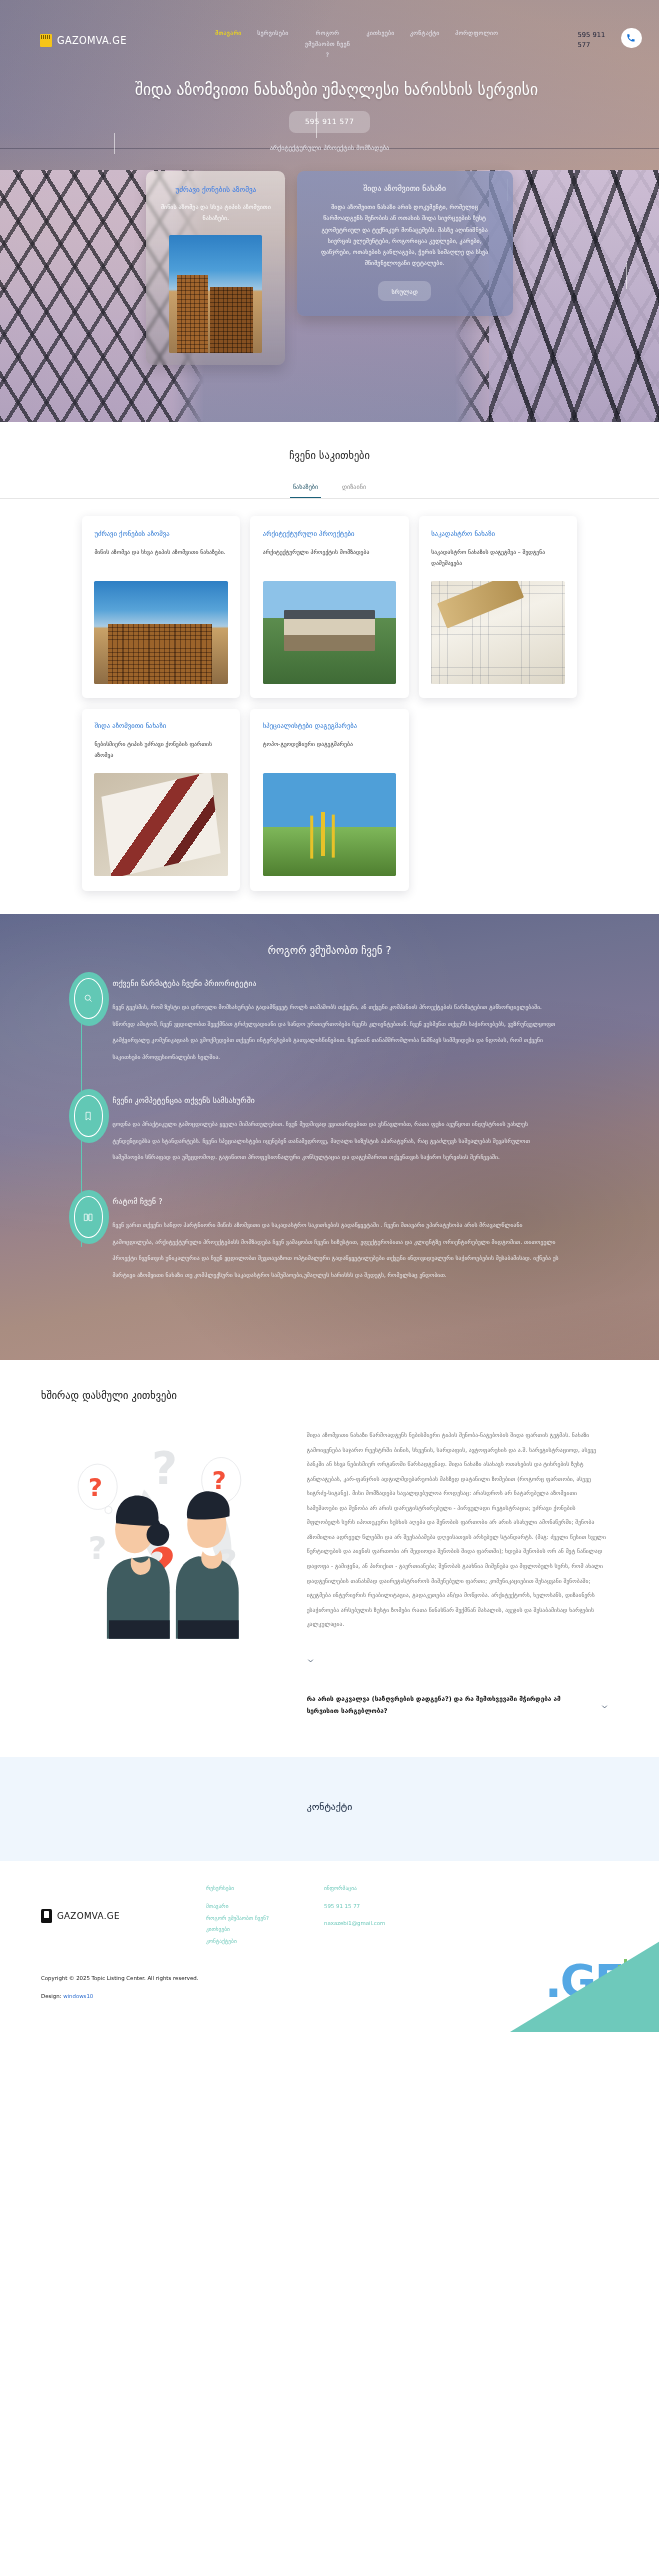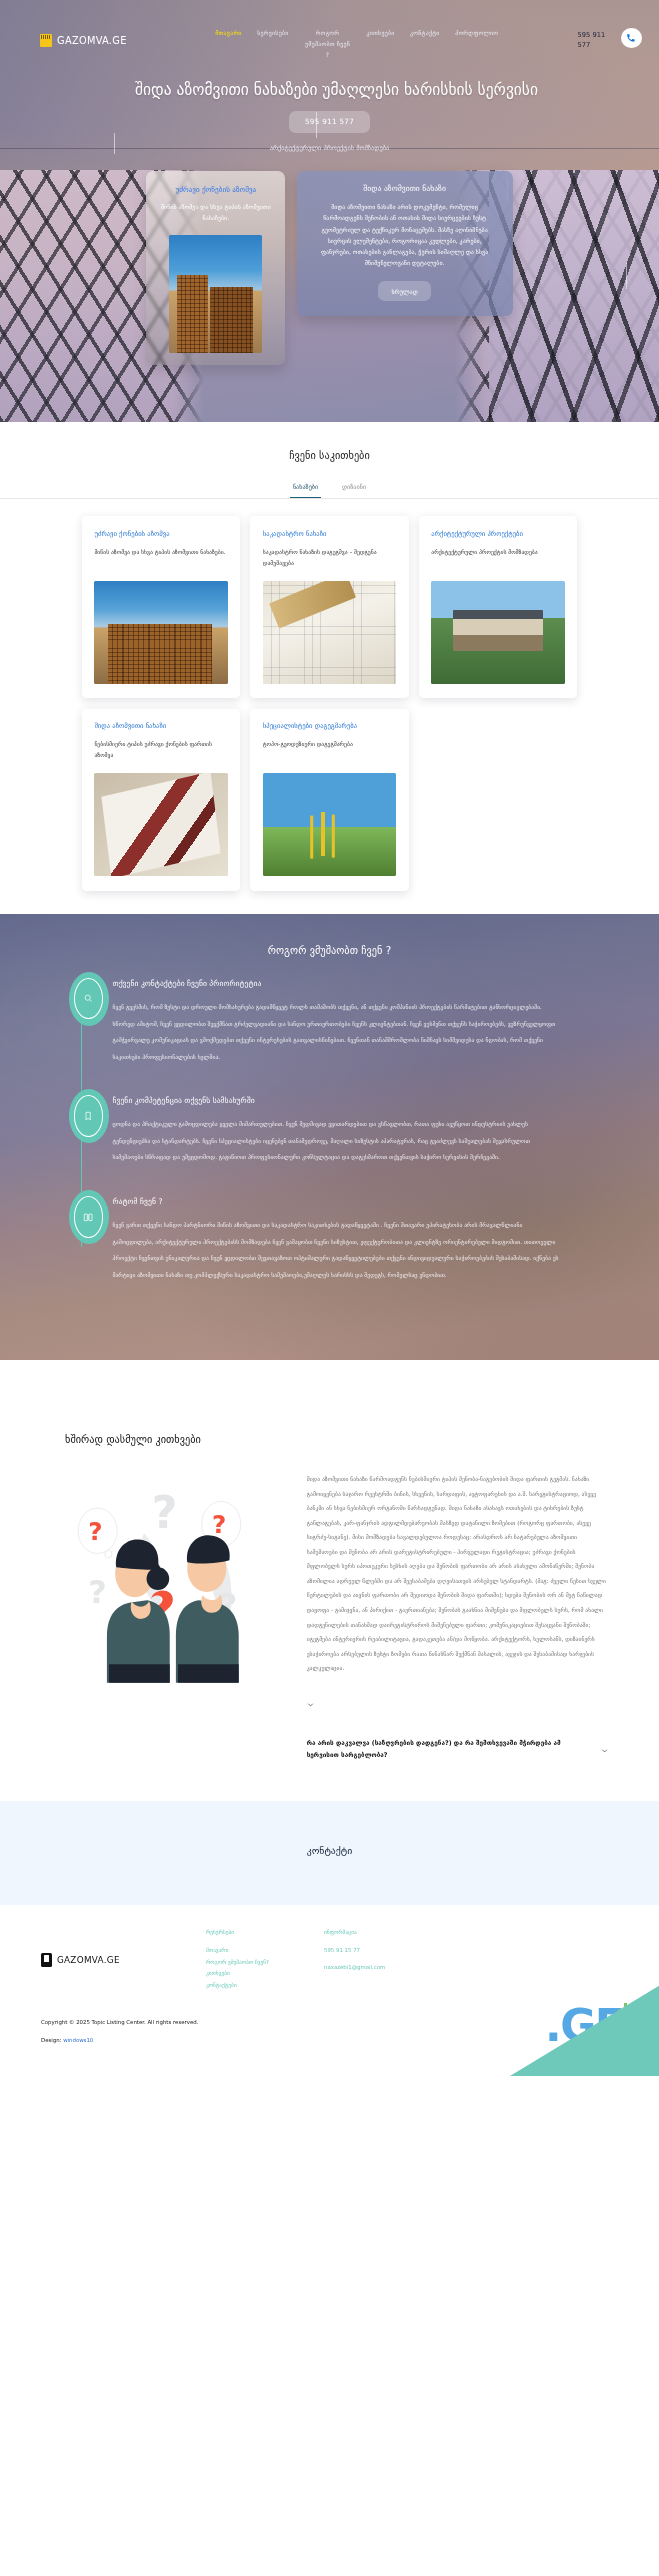--- a/index.html
+++ b/index.html
@@ -210,21 +210,21 @@
   .tl-dot::after{
     content:"";position:absolute;left:5.2px;top:6.2px;right:5.2px;bottom:6.2px;
     border:1px solid #fff;border-radius:50%;
   }
   .tl-dot svg{width:10.3px;height:10.3px;fill:none;stroke:#fff;stroke-width:1.7;position:relative;z-index:2;}
   .tl-item h3{color:#fff;font-size:7.7px;font-weight:400;margin-bottom:11.3px;}
   .tl-item p{color:#f2f2f5;font-size:5.7px;line-height:2.9;}
 
   
   .faq{background:#fff;padding:29px 0 31px;}
-  .faq h2{font-size:10.3px;font-weight:400;color:#151515;padding-left:65px;margin-bottom:15.5px;margin-top:44px;}
+  .faq h2{font-size:10.3px;font-weight:400;color:#151515;padding-left:41px;margin-bottom:15.5px;}
   .faq-wrap{display:flex;gap:13.4px;padding:0 41px;align-items:flex-start;}
   .faq-art{width:242px;flex:none;position:relative;height:222px;}
   .faq-list{flex:1;}
   .faq-q{
     display:flex;align-items:center;gap:7.2px;border-radius:11.3px;padding:8.2px 10.3px;
     cursor:pointer;
   }
   .faq-q.open{background:#dfeaff;}
   .faq-q span{font-size:6.4px;line-height:1.85;color:#0b2348;flex:1;}
   .faq-q.closed span{color:#111;font-weight:700;}
@@ -324,28 +324,28 @@
     <button class="tab">დიზაინი</button>
   </div>
 
   <div class="cards-grid">
     <div class="svc-card">
       <h4>უძრავი ქონების აზომვა</h4>
       <p>მიწის აზომვა და სხვა ტიპის აზომვითი ნახაზები.</p>
       <div class="svc-img img-towers"></div>
     </div>
     <div class="svc-card">
+      <h4>არქიტექტურული პროექტები</h4>
+      <p>არქიტექტურული პროექტის მომზადება</p>
+      <div class="svc-img img-house"></div>
+    </div>
+    <div class="svc-card">
       <h4>საკადასტრო ნახაზი</h4>
       <p>საკადასტრო ნახაზის დაგეგმვა – შედგენა დამუშავება</p>
       <div class="svc-img img-blueprint"></div>
-    </div>
-    <div class="svc-card">
-      <h4>არქიტექტურული პროექტები</h4>
-      <p>არქიტექტურული პროექტის მომზადება</p>
-      <div class="svc-img img-house"></div>
     </div>
     <div class="svc-card">
       <h4>შიდა აზომვითი ნახაზი</h4>
       <p>ნებისმიერი ტიპის უძრავი ქონების ფართის აზომვა</p>
       <div class="svc-img img-plan"></div>
     </div>
     <div class="svc-card">
       <h4>სპეციალისტები დაგეგმარება</h4>
       <p>ტოპო-გეოდეზიური დაგეგმარება</p>
       <div class="svc-img img-geo"></div>
@@ -359,21 +359,21 @@
   <div class="timeline">
     <div class="tl-line"></div>
 
     <div class="tl-item">
       <div class="tl-dot">
         <svg viewBox="0 0 24 24">
             <circle cx="11" cy="11" r="6"></circle>
             <line x1="15.5" y1="15.5" x2="20" y2="20"></line>
           </svg>
       </div>
-      <h3>თქვენი კონტაქტები ჩვენი პრიორიტეტია</h3>
+      <h3>თქვენი წარმატება ჩვენი პრიორიტეტია</h3>
       <p>ჩვენ გვესმის, რომ ზუსტი და დროული მომსახურება გადამწყვეტ როლს თამაშობს თქვენი, ან თქვენი კომპანიის პროექტების წარმატებით განხორციელებაში. სწორედ ამიტომ, ჩვენ ვცდილობთ შევქმნათ გრძელვადიანი და სანდო ურთიერთობები ჩვენს კლიენტებთან. ჩვენ ვუსმენთ თქვენს საჭიროებებს, ვუზრუნველყოფთ გამჭვირვალე კომუნიკაციას და ვმოქმედებთ თქვენი ინტერესების გათვალისწინებით. ჩვენთან თანამშრომლობა ნიშნავს სიმშვიდესა და ნდობას, რომ თქვენი საკითხები პროფესიონალების ხელშია.</p>
     </div>
 
     <div class="tl-item">
       <div class="tl-dot">
         <svg viewBox="0 0 24 24">
             <path d="M7 3h10v18l-5-4-5 4z"></path>
           </svg>
       </div>
       <h3>ჩვენი კომპეტენცია თქვენს სამსახურში</h3>

